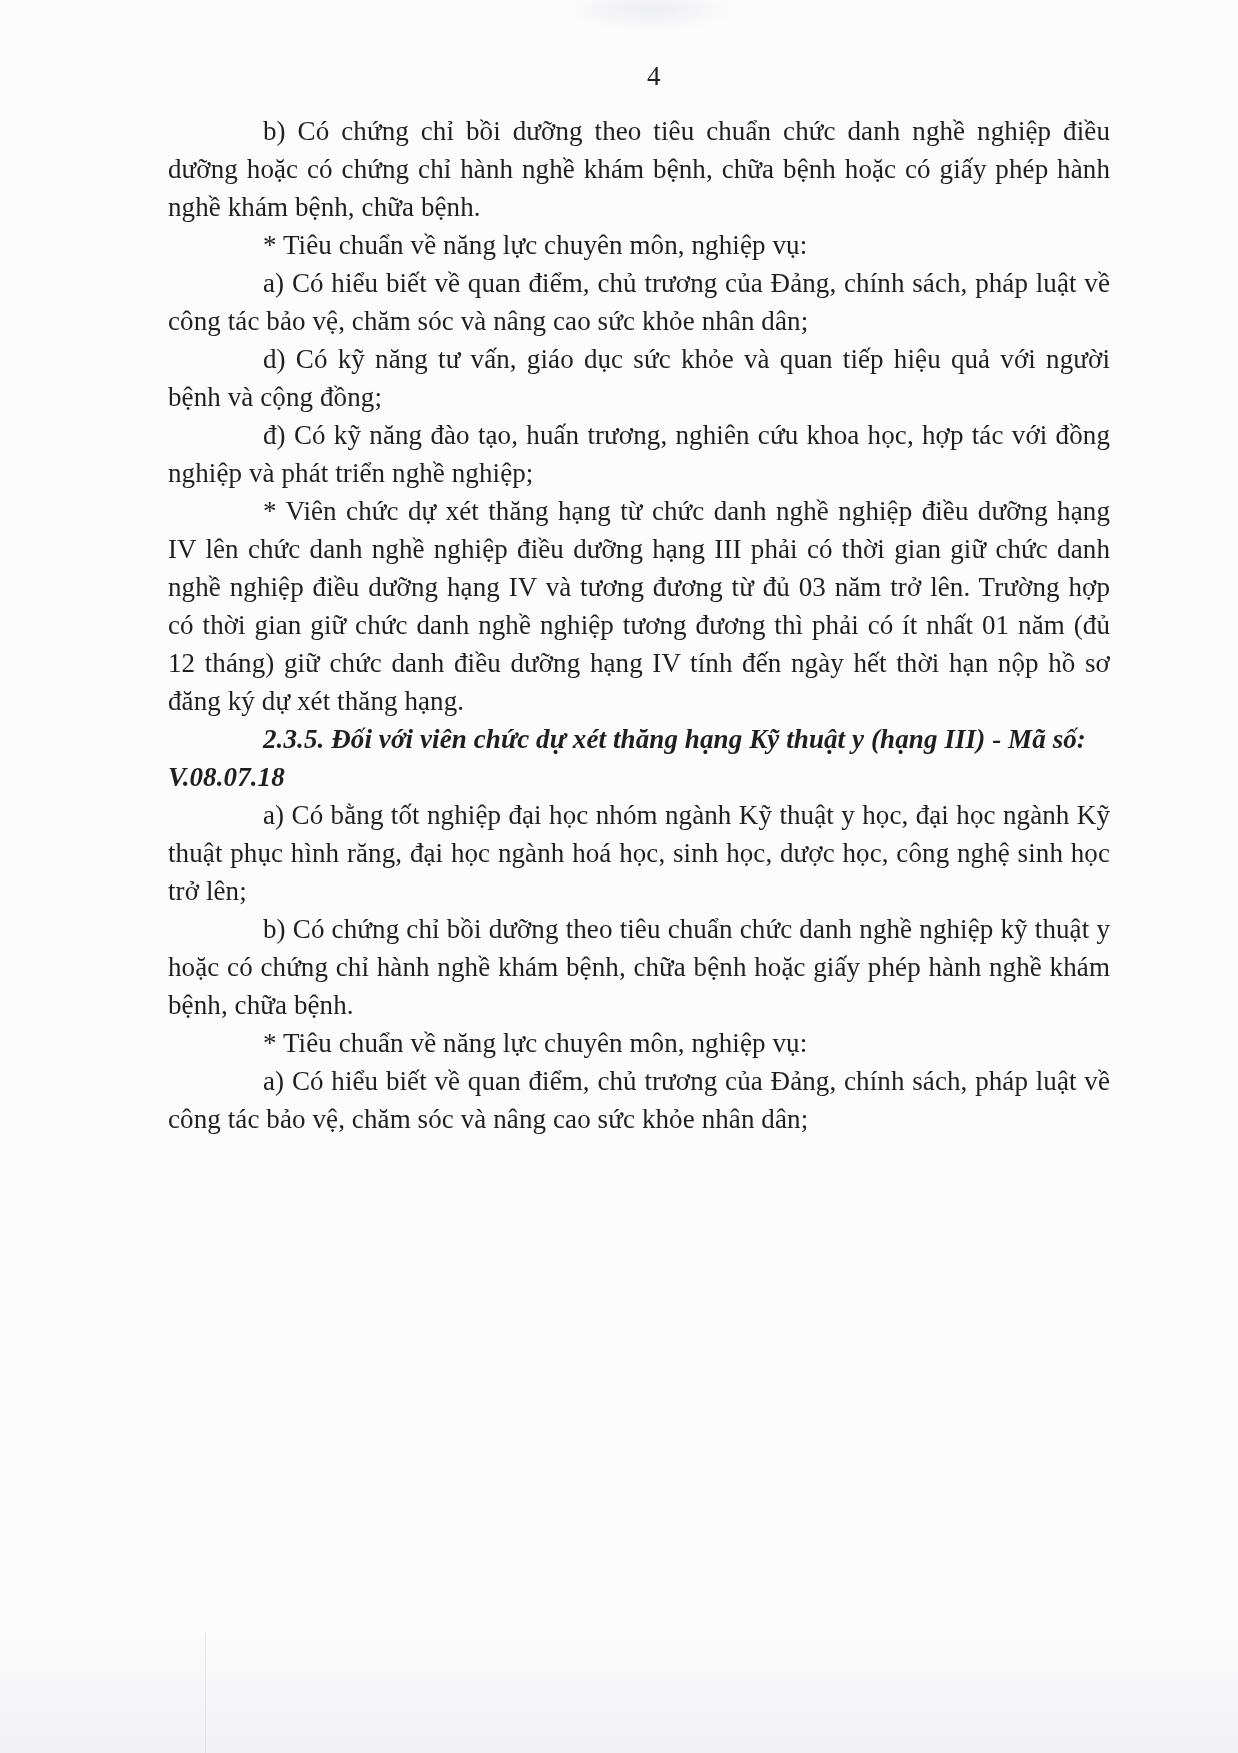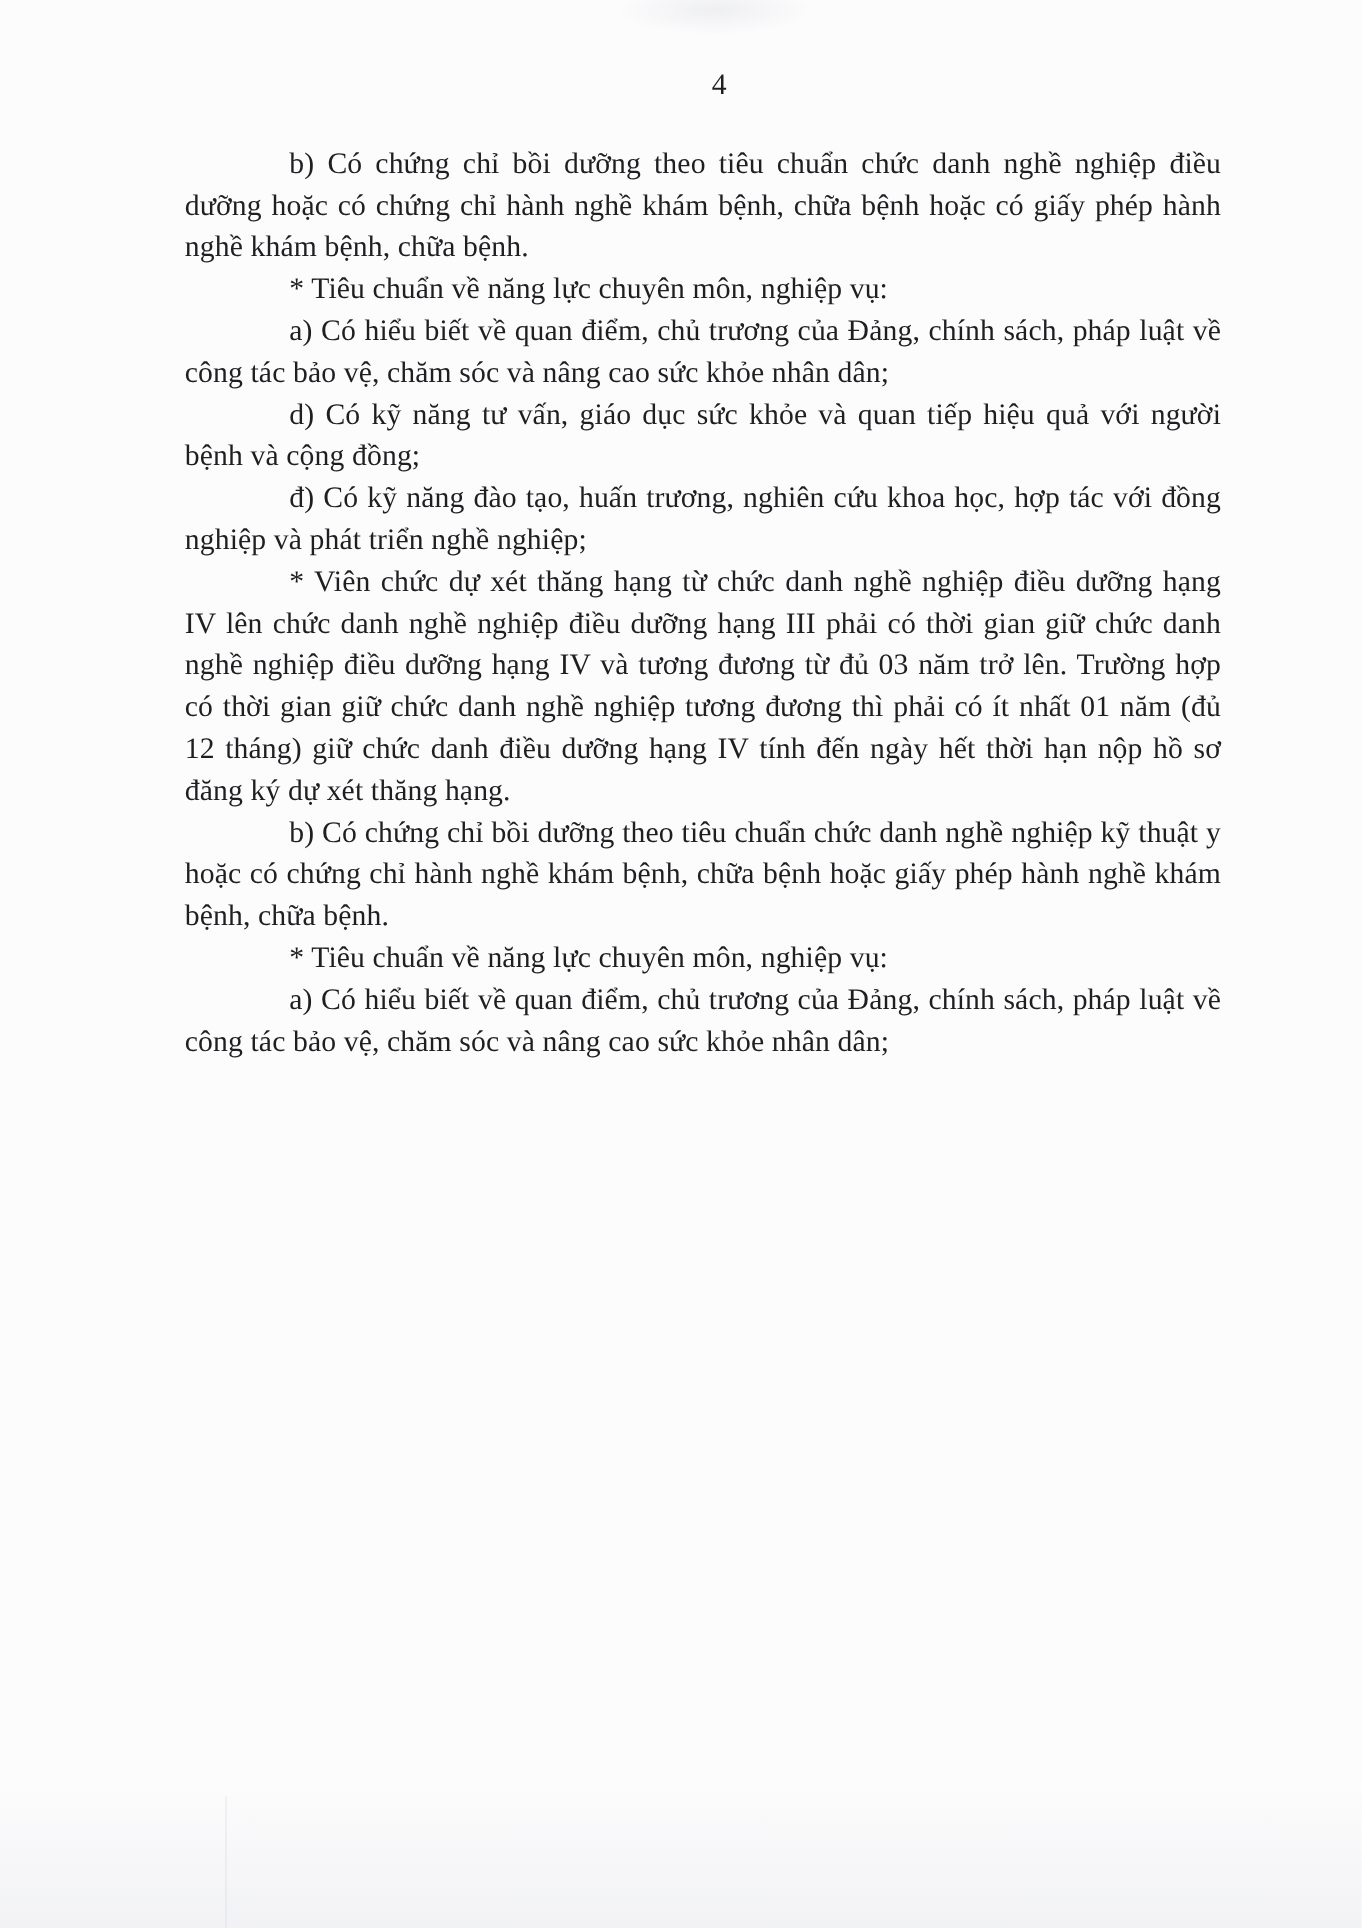--- a/index.html
+++ b/index.html
@@ -55,21 +55,20 @@
   }
   .doc-body {
     position: absolute;
     left: 168px;
     top: 112px;
     width: 942px;
     font-size: 27px;
     line-height: 38px;
     text-align: justify;
     letter-spacing: 0.1px;
-    margin-top: 17px;
   }
   .para {
     margin: 0;
     text-indent: 95px;
     white-space: pre-line;
   }
   .para.heading {
     font-weight: bold;
     font-style: italic;
   }
@@ -80,19 +79,22 @@
 <div class="page">
   <div class="scan-smudge"></div>
   <div class="page-number">4</div>
   <div class="doc-body" id="doc-body">
       <p class="para body">b) Có chứng chỉ bồi dưỡng theo tiêu chuẩn chức danh nghề nghiệp điều dưỡng hoặc có chứng chỉ hành nghề khám bệnh, chữa bệnh hoặc có giấy phép hành nghề khám bệnh, chữa bệnh.</p>
       <p class="para body">* Tiêu chuẩn về năng lực chuyên môn, nghiệp vụ:</p>
       <p class="para body">a) Có hiểu biết về quan điểm, chủ trương của Đảng, chính sách, pháp luật về công tác bảo vệ, chăm sóc và nâng cao sức khỏe nhân dân;</p>
       <p class="para body">d) Có kỹ năng tư vấn, giáo dục sức khỏe và quan tiếp hiệu quả với người bệnh và cộng đồng;</p>
       <p class="para body">đ) Có kỹ năng đào tạo, huấn trương, nghiên cứu khoa học, hợp tác với đồng nghiệp và phát triển nghề nghiệp;</p>
       <p class="para body">* Viên chức dự xét thăng hạng từ chức danh nghề nghiệp điều dưỡng hạng IV lên chức danh nghề nghiệp điều dưỡng hạng III phải có thời gian giữ chức danh nghề nghiệp điều dưỡng hạng IV và tương đương từ đủ 03 năm trở lên. Trường hợp có thời gian giữ chức danh nghề nghiệp tương đương thì phải có ít nhất 01 năm (đủ 12 tháng) giữ chức danh điều dưỡng hạng IV tính đến ngày hết thời hạn nộp hồ sơ đăng ký dự xét thăng hạng.</p>
+      <p class="para heading">2.3.5. Đối với viên chức dự xét thăng hạng Kỹ thuật y (hạng III) - Mã số:
+V.08.07.18</p>
+      <p class="para body">a) Có bằng tốt nghiệp đại học nhóm ngành Kỹ thuật y học, đại học ngành Kỹ thuật phục hình răng, đại học ngành hoá học, sinh học, dược học, công nghệ sinh học trở lên;</p>
       <p class="para body">b) Có chứng chỉ bồi dưỡng theo tiêu chuẩn chức danh nghề nghiệp kỹ thuật y hoặc có chứng chỉ hành nghề khám bệnh, chữa bệnh hoặc giấy phép hành nghề khám bệnh, chữa bệnh.</p>
       <p class="para body">* Tiêu chuẩn về năng lực chuyên môn, nghiệp vụ:</p>
       <p class="para body">a) Có hiểu biết về quan điểm, chủ trương của Đảng, chính sách, pháp luật về công tác bảo vệ, chăm sóc và nâng cao sức khỏe nhân dân;</p>
     </div>
   <div class="scan-bottom"></div>
   <div class="scan-seam"></div>
 </div>
 
 </body></html>

